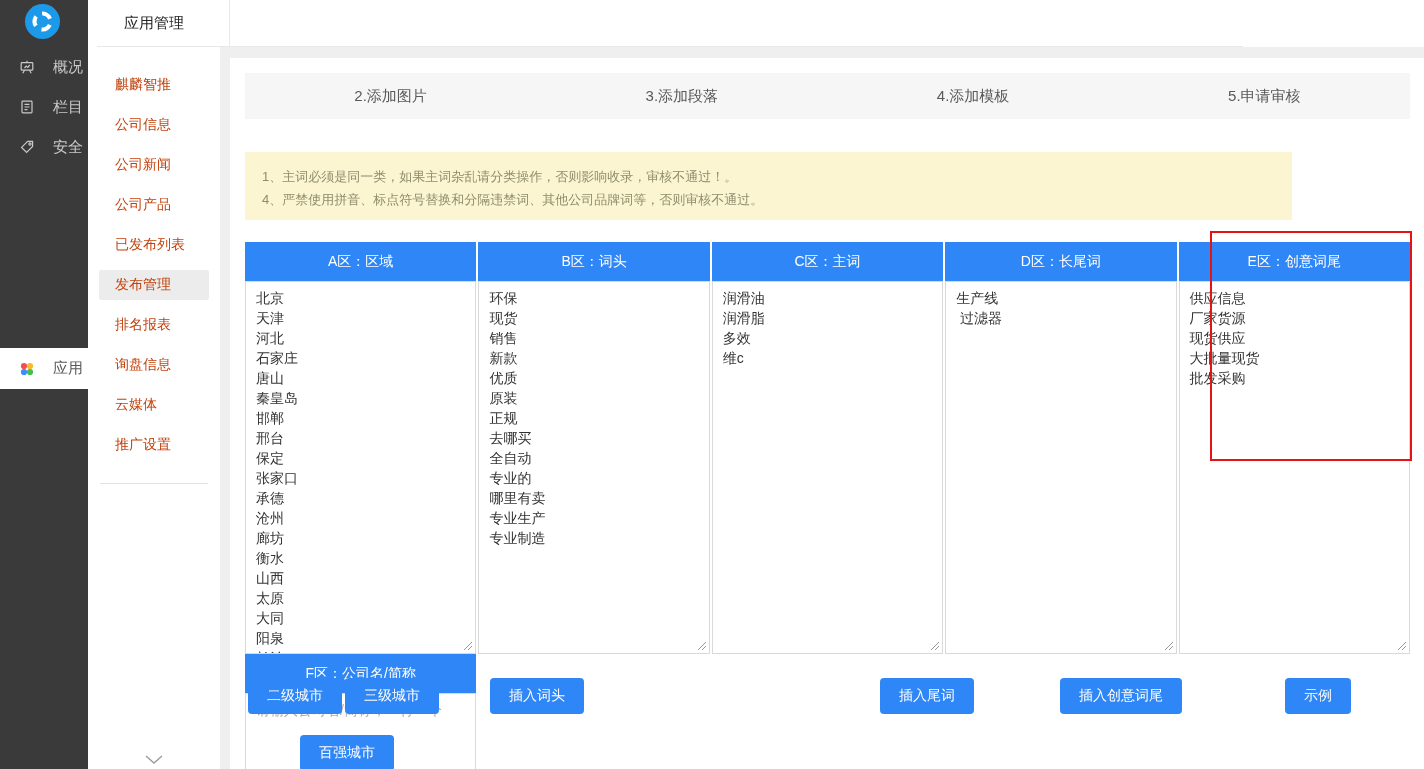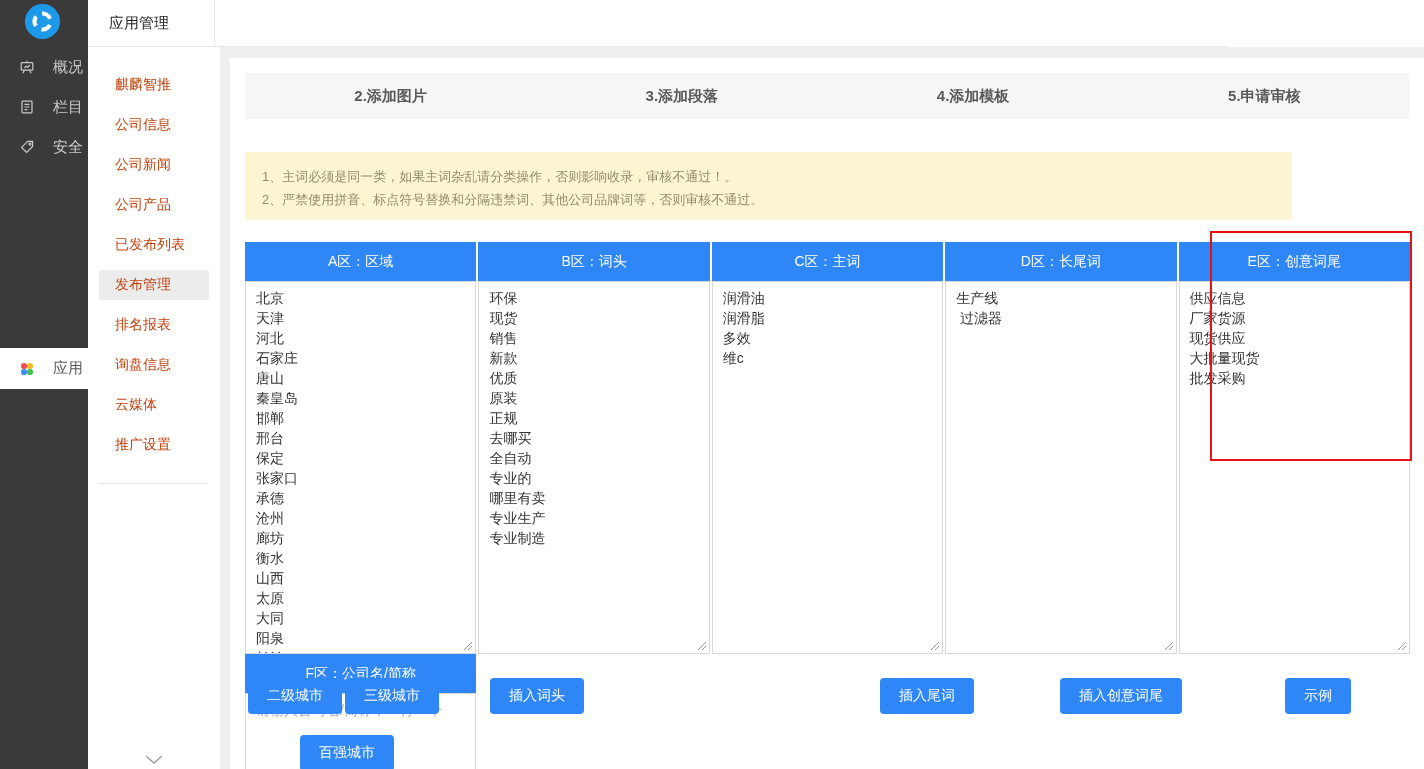--- a/index.html
+++ b/index.html
@@ -11,21 +11,21 @@
   .rail { position:absolute; left:0; top:0; width:88px; height:769px; background:#3a3a3a; z-index:3; }
   .rail-logo { position:absolute; left:24px; top:3px; width:37px; height:37px; }
   .rail-items { position:absolute; left:0; top:47px; width:88px; }
   .rail-item { height:40px; display:flex; align-items:center; padding-left:19px; gap:18px;
                color:#c9c9c9; font-size:15px; cursor:pointer; }
   .rail-item .ric { width:16px; height:16px; flex:0 0 16px; display:block; }
   .rail-item.active { position:absolute; left:0; top:348px; width:88px; height:41px;
                       background:#ffffff; color:#595959; }
 
   
-  .topbar { position:absolute; left:82px; top:0; width:1146px; height:47px; background:#fff;
+  .topbar { position:absolute; left:97px; top:0; width:1146px; height:47px; background:#fff;
             border-bottom:1px solid #e8e8e8; z-index:2; }
   .topbar-title { position:absolute; left:27px; top:0; line-height:46px; font-size:15px; color:#262626; }
   .topbar-vline { position:absolute; left:132px; top:0; width:1px; height:47px; background:#e8e8e8; }
 
   
   .submenu { position:absolute; left:88px; top:47px; width:132px; height:722px; background:#fff; z-index:2; }
   .submenu-item { height:40px; display:flex; align-items:center; padding-left:27px;
                   font-size:14px; color:#c2410c; cursor:pointer; }
   .submenu-item.active { height:30px; margin:5px 11px; padding-left:16px; background:#ececec; border-radius:2px; }
   .submenu-divider { margin:18px 12px 0 12px; height:1px; background:#e3e3e3; }
@@ -33,21 +33,21 @@
 
   
   .main-bg { position:absolute; left:220px; top:47px; width:1204px; height:722px; background:#efefef; }
   .card { position:absolute; left:10px; top:11px; width:1194px; height:711px; background:#fff; }
 
   
   .steps { position:absolute; left:15px; top:15px; width:1165px; height:46px; background:#f6f6f7; display:flex; }
   .step-arrow { flex:0 0 255px; background:#2f86f6; color:#fff; font-size:15px;
                 display:flex; align-items:center; justify-content:center; padding-right:35px;
                 clip-path:polygon(0 0, calc(100% - 35px) 0, 100% 50%, calc(100% - 35px) 100%, 0 100%); }
-  .step { flex:1; display:flex; align-items:center; justify-content:center; font-size:15px; color:#595959;font-weight:bold; }
+  .step { flex:1; display:flex; align-items:center; justify-content:center; font-size:15px; color:#595959; }
 
   
   .notice { position:absolute; left:15px; top:94px; width:1047px; height:68px; background:#fcf5d2;
             padding:13px 17px 0 17px; }
   .notice-line { font-size:13px; color:#8f8d6e; line-height:23px; }
 
   
   .zones { position:absolute; left:15px; top:184px; width:1165px; display:grid;
            grid-template-columns:repeat(5,1fr); column-gap:2px; }
   .zone { position:relative; }
@@ -150,21 +150,21 @@
 
       <div class="steps">
         <div class="step">2.添加图片</div>
         <div class="step">3.添加段落</div>
         <div class="step">4.添加模板</div>
         <div class="step">5.申请审核</div>
       </div>
 
       <div class="notice">
         <div class="notice-line">1、主词必须是同一类，如果主词杂乱请分类操作，否则影响收录，审核不通过！。</div>
-        <div class="notice-line">2、严禁使用拼音、标点符号替换和分隔违禁词、其他公司品牌词等，否则审核不通过。</div>
+        <div class="notice-line">4、严禁使用拼音、标点符号替换和分隔违禁词、其他公司品牌词等，否则审核不通过。</div>
       </div>
 
       <div class="zones">
         <div class="zone">
           <div class="zone-header">A区：区域</div>
           <textarea spellcheck="false" style="">北京
 天津
 河北
 石家庄
 唐山

